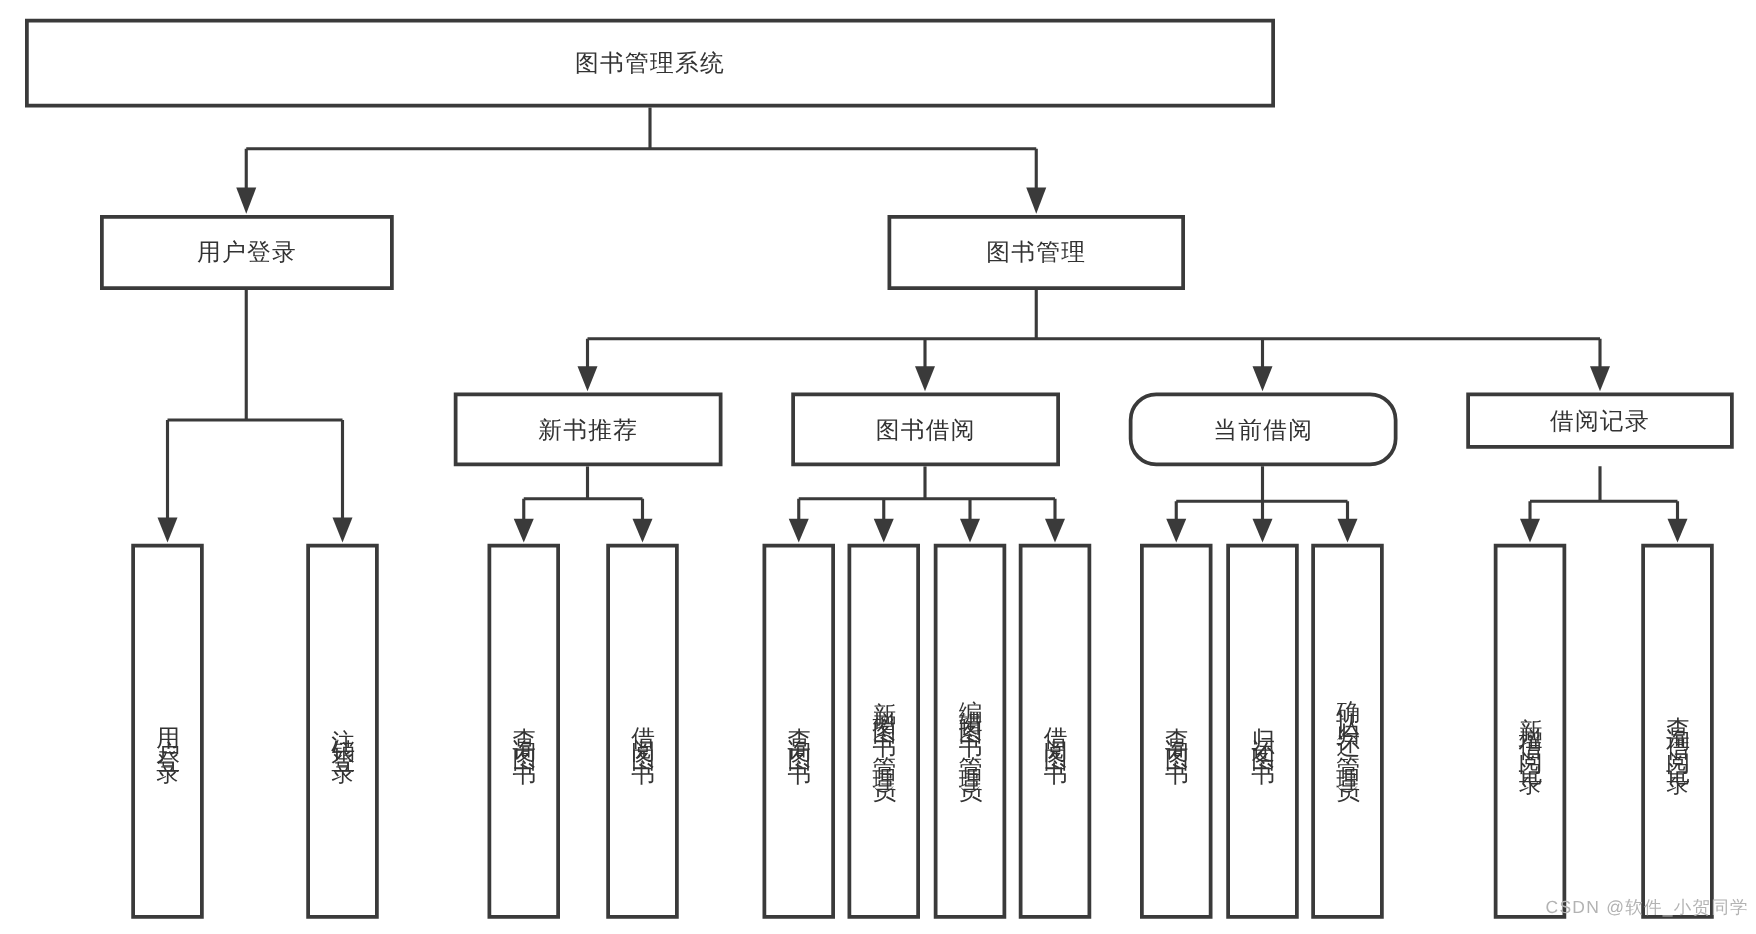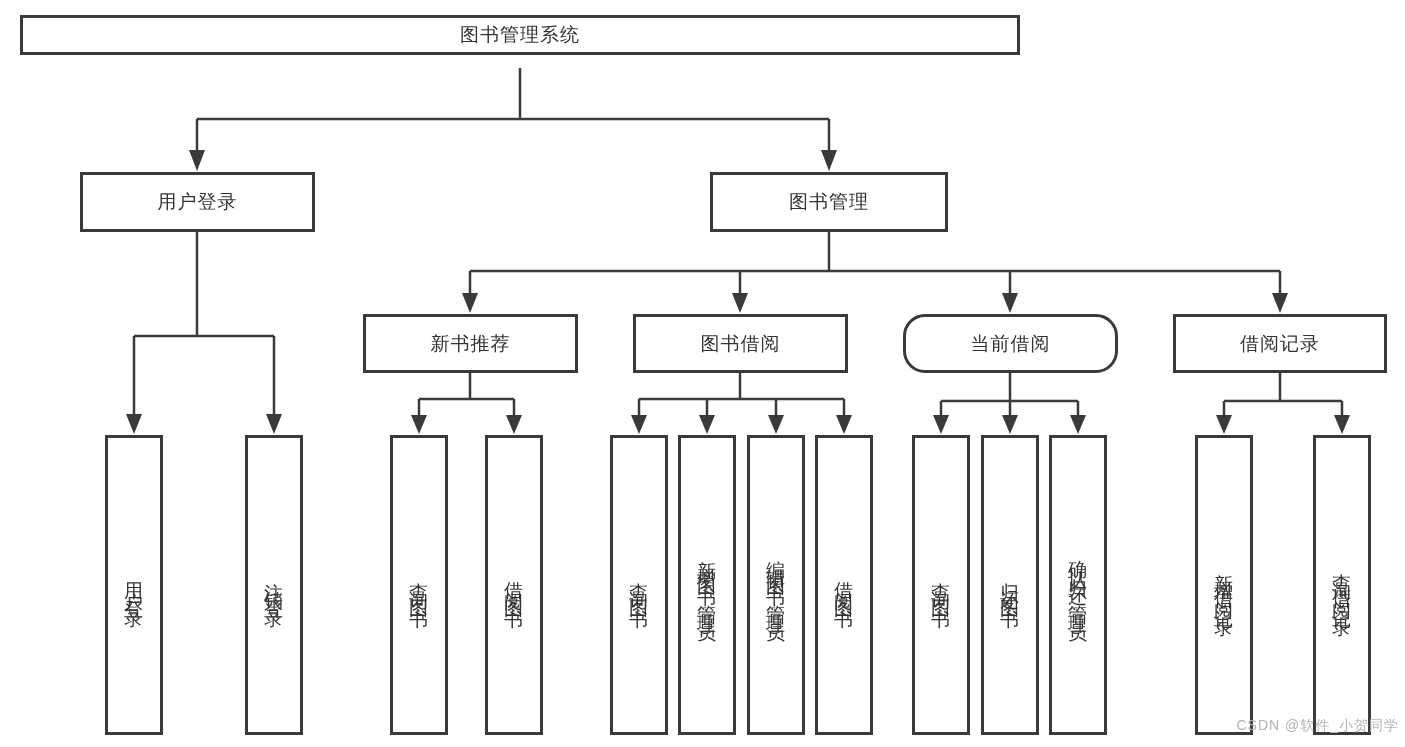--- a/index.html
+++ b/index.html
@@ -101,41 +101,41 @@
 
       <polygon points="933,415 949,415 941,434"></polygon>
       <polygon points="1002,415 1018,415 1010,434"></polygon>
       <polygon points="1070,415 1086,415 1078,434"></polygon>
 
       <polygon points="1216,415 1232,415 1224,434"></polygon>
       <polygon points="1334,415 1350,415 1342,434"></polygon>
     </g>
   </svg>
 
-  <div class="node" style="left:20px; top:15px; width:1000px; height:40px;">
+  <div class="node" style="left:20px; top:15px; width:1000px; height:71px;">
     <span>图书管理系统</span>
   </div>
 
   <div class="node" style="left:80px; top:172px; width:235px; height:60px;">
     <span>用户登录</span>
   </div>
   <div class="node" style="left:710px; top:172px; width:238px; height:60px;align-items:center;">
     <span>图书管理</span>
   </div>
 
   <div class="node" style="left:633px; top:314px; width:215px; height:59px;">
     <span>图书借阅</span>
   </div>
   <div class="node" style="left:363px; top:314px; width:215px; height:59px;">
     <span>新书推荐</span>
   </div>
   <div class="node" style="left:903px; top:314px; width:215px; height:59px;border-radius:22px;">
     <span>当前借阅</span>
   </div>
-  <div class="node" style="left:1173px; top:314px; width:214px; height:59px;">
+  <div class="node" style="left:1173px; top:314px; width:214px; height:45px;">
     <span>借阅记录</span>
   </div>
 
   <div class="node leaf" style="left:105px;">
     <span class="vtext">用户登录</span>
   </div>
   <div class="node leaf" style="left:245px;">
     <span class="vtext">注销登录</span>
   </div>
 

